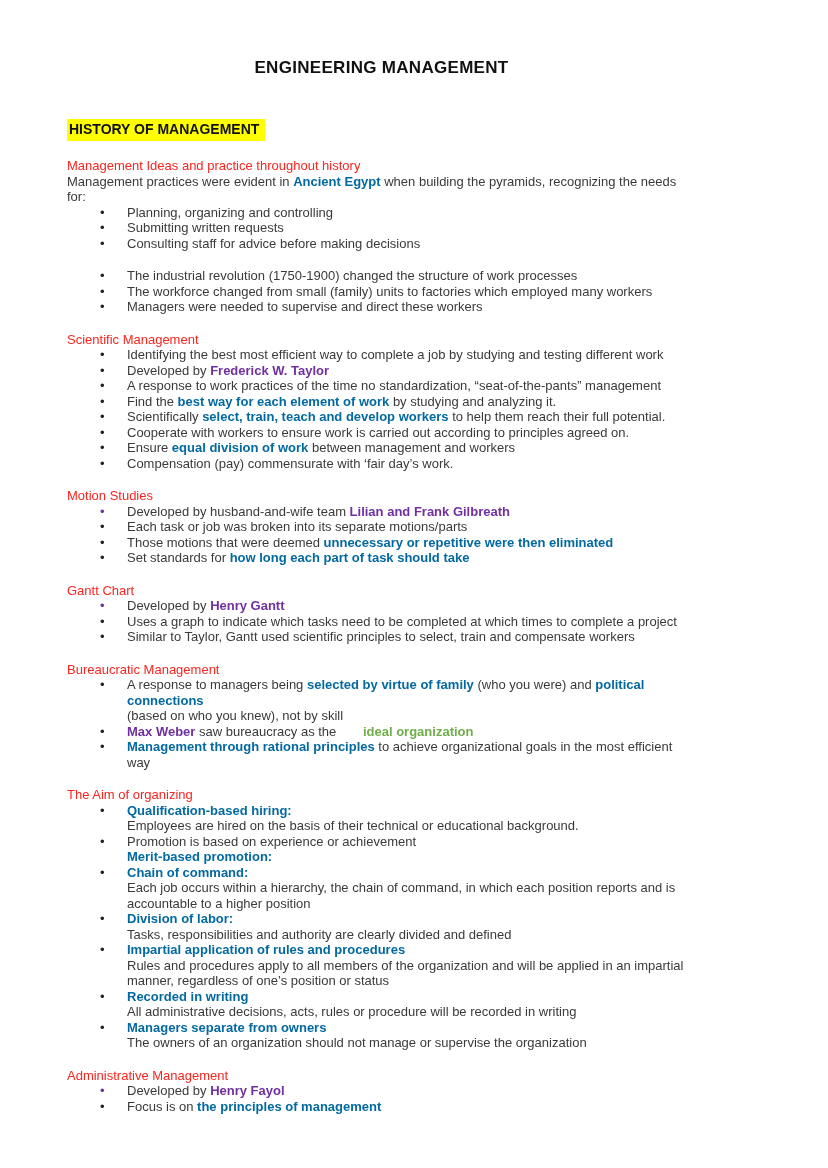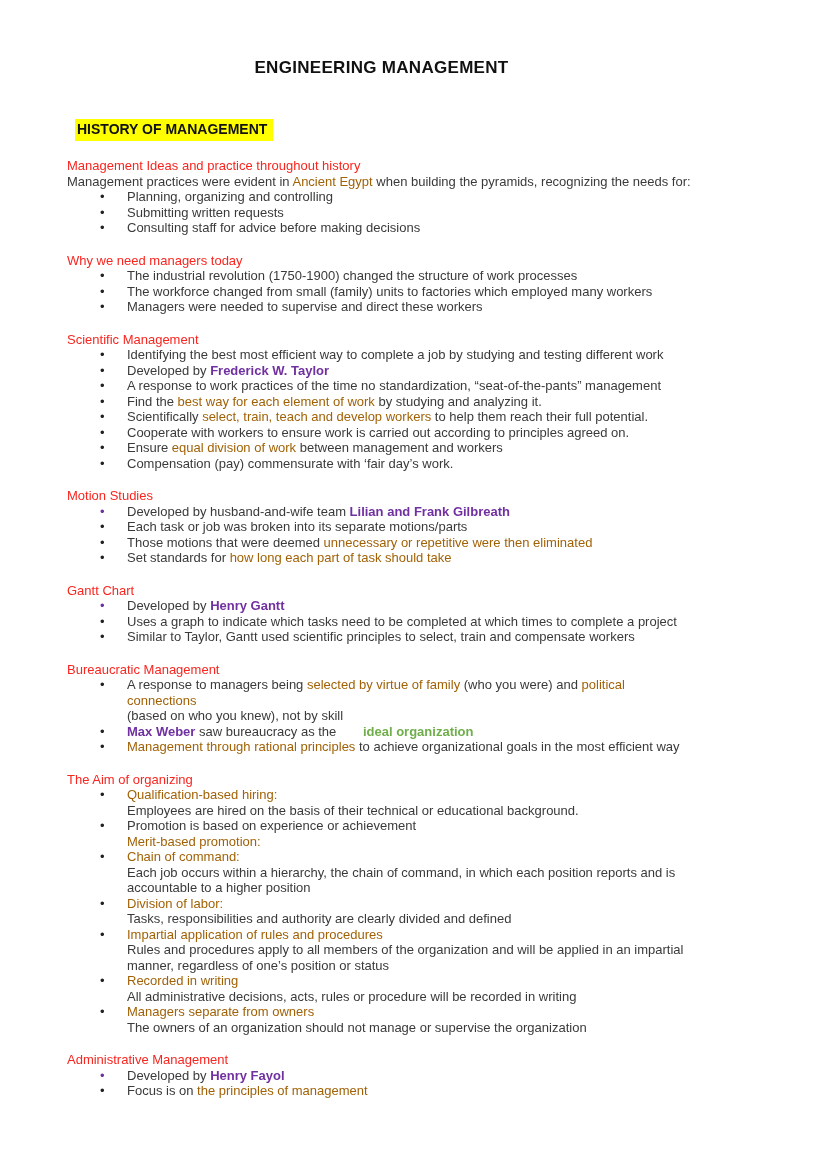--- a/index.html
+++ b/index.html
@@ -9,35 +9,35 @@
     background:#ffffff;
     font-family:"Liberation Sans",sans-serif;
     font-size:13px;line-height:15.5px;
     color:var(--body,#3a3a3a);
     overflow:hidden;
   }
   .title{
     font-size:17px;line-height:20px;font-weight:bold;color:#111;
     text-align:center;margin:0 0 41px 0;letter-spacing:.3px;
   }
-  .hl-wrap{margin:8px;}
+  .hl-wrap{margin:0;}
   .hl{
     display:inline-block;background:var(--hl,#ffff00);
     font-weight:bold;font-size:14px;line-height:17px;
     padding:2px 6px 3px 2px;color:#111;
   }
   .section{margin-top:17px;}
   .s-head{font-weight:normal;color:var(--red,#f9251f);}
   .intro{margin:0;}
   .item{display:flex;padding-left:33px;}
   .bullet{flex:none;width:27px;color:#222;}
   .bullet.purple{color:var(--purple,#7030a0);}
   .itext{flex:1;min-width:0;}
   .line{display:block;}
-  .b{font-weight:normal;color:#a16207;}
+  .b{font-weight:bold;color:#0369a1;}
   .pb{font-weight:bold;color:var(--purple,#7030a0);}
   .gb{font-weight:bold;color:var(--green,#6fae4b);padding-left:23px;}
 </style>
 </head>
 <body>
 
 <div class="page">
   <h1 class="title">ENGINEERING MANAGEMENT</h1>
   <div class="hl-wrap">
     <span class="hl">HISTORY OF MANAGEMENT</span>
@@ -59,21 +59,20 @@
           </div>
         </div>
         <div class="item">
           <span class="bullet">•</span>
           <div class="itext">
             <div class="line"><span>Consulting staff for advice before making decisions</span></div>
           </div>
         </div>
       </div>
       <div class="section">
-        <div class="s-head">Why we need managers today</div>
         <div class="item">
           <span class="bullet">•</span>
           <div class="itext">
             <div class="line"><span>The industrial revolution (1750-1900) changed the structure of work processes</span></div>
           </div>
         </div>
         <div class="item">
           <span class="bullet">•</span>
           <div class="itext">
             <div class="line"><span>The workforce changed from small (family) units to factories which employed many workers</span></div>

